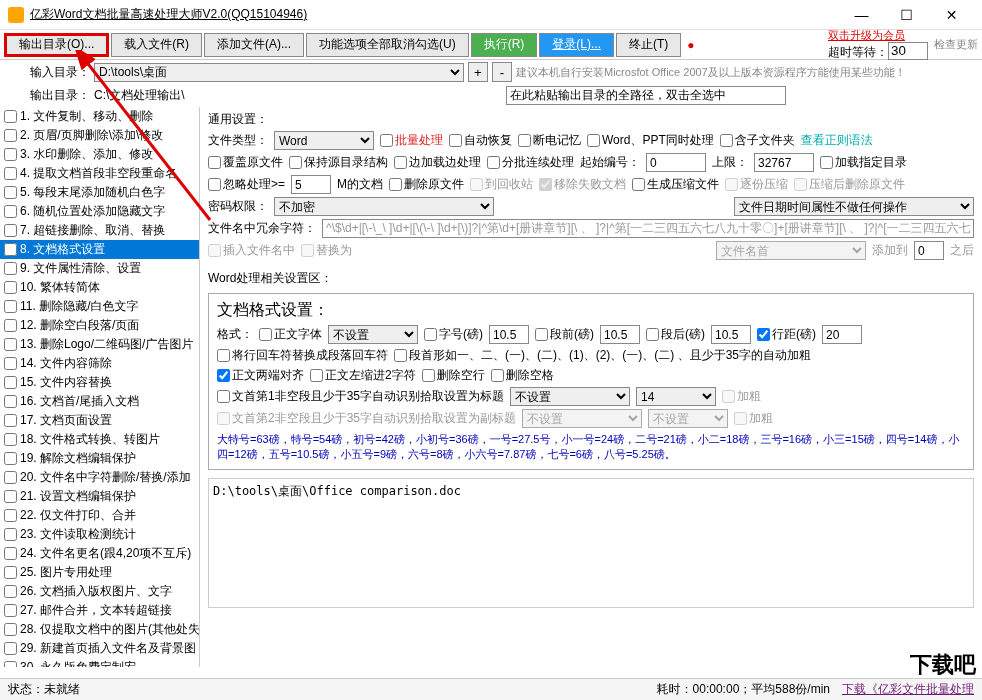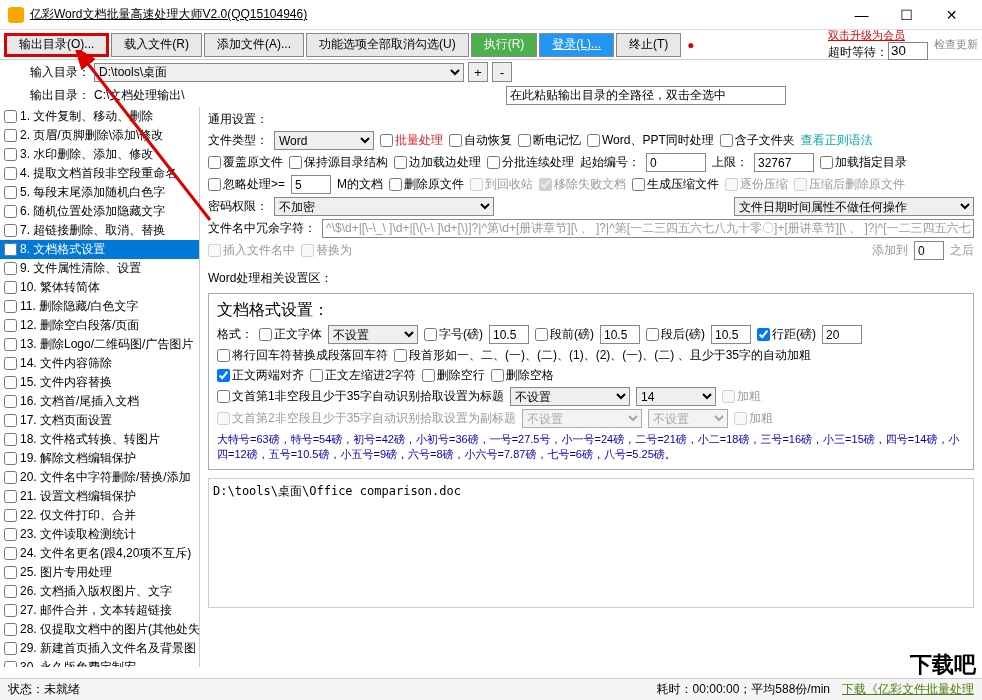--- a/index.html
+++ b/index.html
@@ -30,21 +30,21 @@
 .side-item.selected { background: #0078d7; color: #fff; }
 .side-item input[type=checkbox] { margin-right: 3px; }
 .content { flex: 1; padding: 4px 8px; overflow-y: auto; position: relative; }
 .section-title { font-size: 12px; margin: 0 0; }
 .row { display: flex; align-items: center; gap: 6px; margin: 3px 0; font-size: 12px; flex-wrap: wrap; }
 .cb { display: flex; align-items: center; gap: 2px; }
 .cb input { margin: 0; }
 .red { color: #d22; }
 .gray { color: #999; }
 .cyan { color: #0aa; }
-.blue { color: #4d7c0f; text-decoration: underline; cursor: pointer; }
+.blue { color: #701a75; text-decoration: underline; cursor: pointer; }
 .fieldset { border: 1px solid #aaa; padding: 6px 8px; margin: 6px 0; }
 .fieldset .legend { font-size: 16px; margin-bottom: 4px; }
 .footnote { color: #00b; font-size: 11px; margin-top: 4px; line-height: 1.4; }
 .filelist { border: 1px solid #ccc; background: #fff; height: 130px; padding: 4px; font-family: SimSun, monospace; font-size: 12px; margin-top: 8px; }
 .statusbar { position: absolute; bottom: 0; left: 0; right: 0; height: 22px; border-top: 1px solid #ccc; display: flex; align-items: center; padding: 0 8px; font-size: 12px; background: #f5f5f5; }
 .statusbar .right { margin-left: auto; display: flex; gap: 12px; }
 .arrow { position: absolute; top: 50px; left: 70px; z-index: 10; pointer-events: none; }
 .watermark { position: absolute; right: 6px; bottom: 20px; font-size: 22px; font-weight: bold; color: #000; text-shadow: 1px 1px 2px #fff; text-align: center; }
 </style>
 </head>
@@ -85,20 +85,21 @@
       </marker>
     </defs>
   <line x1="140" y1="170" x2="15" y2="10" stroke="#d00" stroke-width="3" marker-end="url(#ah)"></line>
 </svg>
 
 <div class="input-row">
   <span class="label">输入目录：</span>
   <select class="combo" style="width:370px"><option>D:\tools\桌面</option></select>
   <button class="smallbtn">+</button>
   <button class="smallbtn">-</button>
+  <span class="hint" style="font-size:11px;flex:1">建议本机自行安装Microsfot Office 2007及以上版本资源程序方能使用某些功能！</span>
 </div>
 <div class="input-row">
   <span class="label">输出目录：</span>
   <span style="width:408px">C:\文档处理输出\</span>
   <input class="textinput" style="width: 280px;" value="在此粘贴输出目录的全路径，双击全选中">
 </div>
 
 <div class="main">
   <div class="sidebar" id="sidebar">
       <div class="side-item">
@@ -320,20 +321,21 @@
     <div class="row gray">
       <label class="cb">
           <input type="checkbox" disabled="" style="">
           <span>插入文件名中</span>
         </label>
       <label class="cb">
           <input type="checkbox" disabled="" style="">
           <span>替换为</span>
         </label>
       <span style="flex:1"></span>
+      <select class="combo" style="width:150px" disabled=""><option>文件名首</option></select>
       <span>添加到</span>
       <input class="textinput" style="width: 30px;" value="0">
       <span>之后</span>
     </div>
 
     <div class="section-title" style="margin-top:10px">Word处理相关设置区：</div>
     <div class="fieldset">
       <div class="legend">文档格式设置：</div>
       <div class="row">
         <span>格式：</span>

